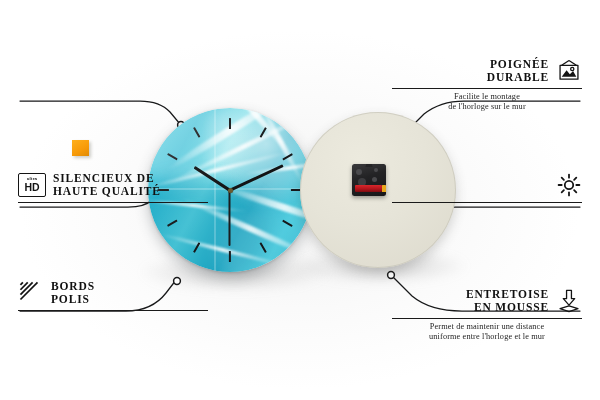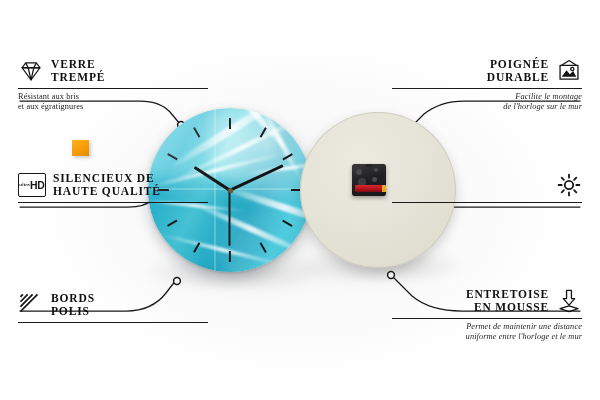--- a/index.html
+++ b/index.html
@@ -71,38 +71,38 @@
   .feature .desc {
     font-family: "Liberation Serif", serif;
     font-size: 8.3px;
     line-height: 10.2px;
     color: #242424;
     margin-top: 3px;
     white-space: pre-line;
     letter-spacing: 0.12px;
   }
   .feature.left .desc { text-align: left; }
-  .feature.right .desc { text-align: right; font-style: italic; }
+  .feature.right .desc { text-align: center; }
 
   .ic {
     width: 26px;
     height: 26px;
     flex: 0 0 26px;
     display: block;
   }
 
   
   .hdbadge {
     width: 26px;
     height: 22px;
     flex: 0 0 26px;
     border: 1.6px solid #141414;
     border-radius: 2px;
     display: flex;
-    flex-direction: row;
+    flex-direction: column;
     align-items: center;
     justify-content: center;
     line-height: 1;
     background: #ffffff;
   }
   .hdbadge .u {
     font-family: "Liberation Sans", sans-serif;
     font-size: 4.4px;
     font-weight: bold;
     letter-spacing: 0.2px;
@@ -361,51 +361,34 @@
       <div class="mech-dot" style="left:4px; top:5px; width:6px; height:6px;"></div>
       <div class="mech-dot" style="left:22px; top:4px; width:4px; height:4px;"></div>
       <div class="mech-dot" style="left:6px; top:14px; width:8px; height:8px; background:#3d3d40;"></div>
       <div class="mech-dot" style="left:20px; top:13px; width:5px; height:5px;"></div>
       <div id="battery"></div>
       <div id="battery-tip"></div>
     </div>
   </div>
   <div id="foam-spacer"></div>
 
-  <div class="feature left" style="left:18px; top:58px;">
-    <div class="head">
-      <svg class="ic" viewBox="0 0 32 32">
-        <g fill="none" stroke="#141414" stroke-width="1.5" stroke-linejoin="round">
-          <path d="M5 12 L16 27 L27 12 Z"></path>
-          <path d="M5 12 L9.5 6 L22.5 6 L27 12 Z"></path>
-          <path d="M9.5 6 L12.5 12 L16 27 L19.5 12 L22.5 6"></path>
-          <path d="M5 12 L27 12"></path>
-        </g>
-      </svg>
-      <div class="title">VERRE
-TREMPÉ</div>
-    </div>
-    <div class="rule"></div>
-    <div class="desc">Résistant aux bris
-et aux égratignures</div>
-  </div>
 
   <div class="feature left" style="left:18px; top:172px;">
     <div class="head">
       <div class="hdbadge">
         <span class="u">ultra</span>
         <span class="hd">HD</span>
       </div>
       <div class="title">SILENCIEUX DE
 HAUTE QUALITÉ</div>
     </div>
     <div class="rule"></div>
   </div>
 
-  <div class="feature left" style="left:18px; top:292px;">
+  <div class="feature left" style="left:18px; top:280px;">
     <div class="head">
       <svg class="ic" viewBox="0 0 32 32">
         <g stroke="#141414" stroke-width="2.1" stroke-linecap="butt">
           <line x1="3" y1="24" x2="24" y2="3"></line>
           <line x1="3" y1="18" x2="18" y2="3"></line>
           <line x1="3" y1="12" x2="12" y2="3"></line>
           <line x1="3" y1="6" x2="6" y2="3"></line>
         </g>
       </svg>
       <div class="title">BORDS

